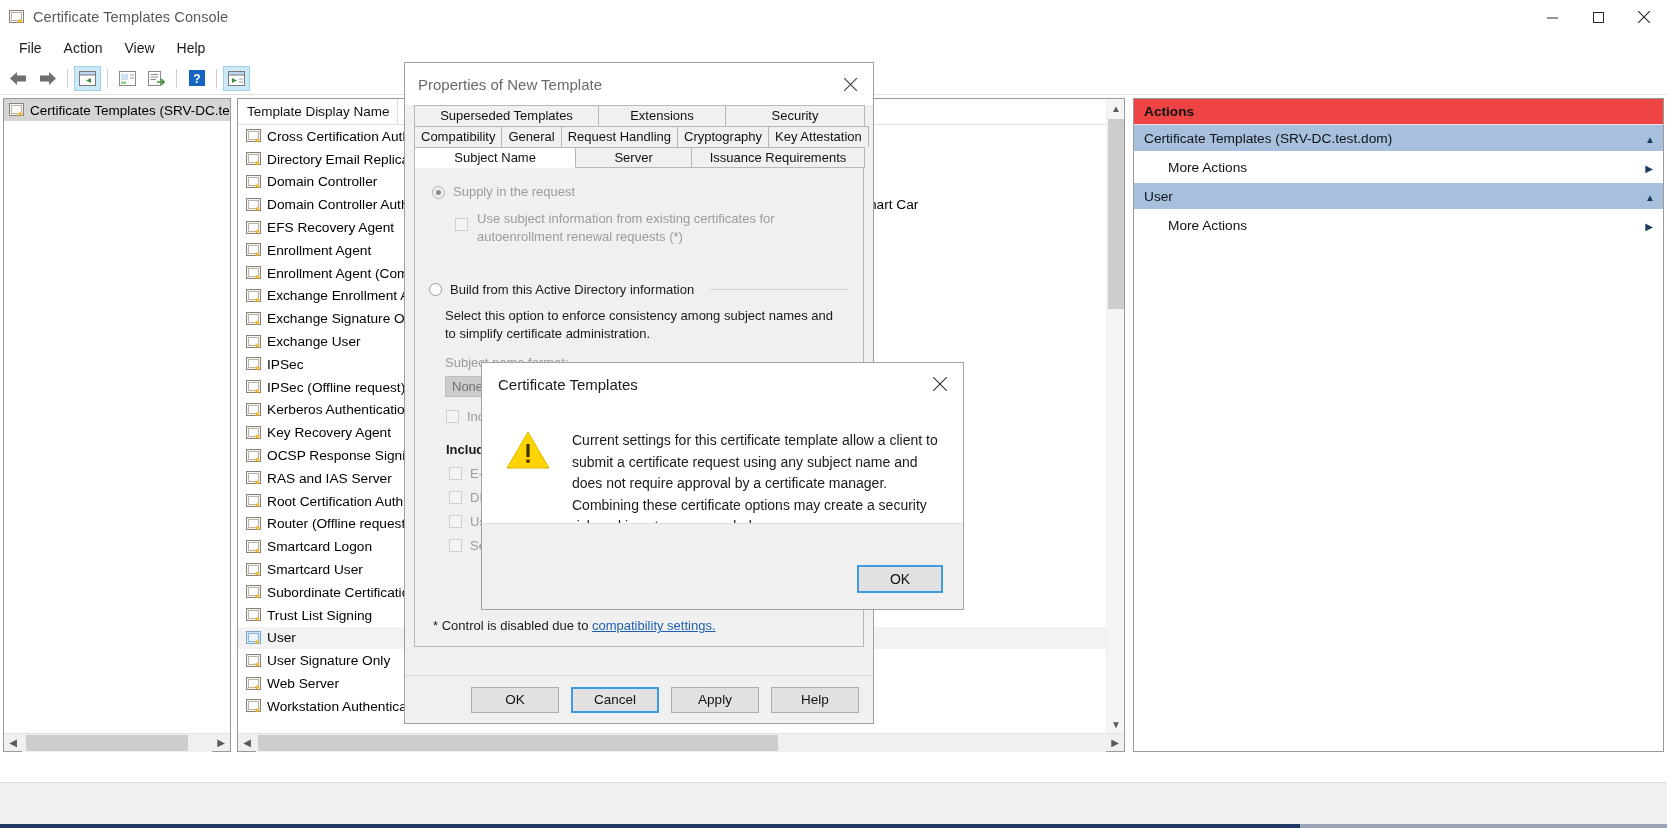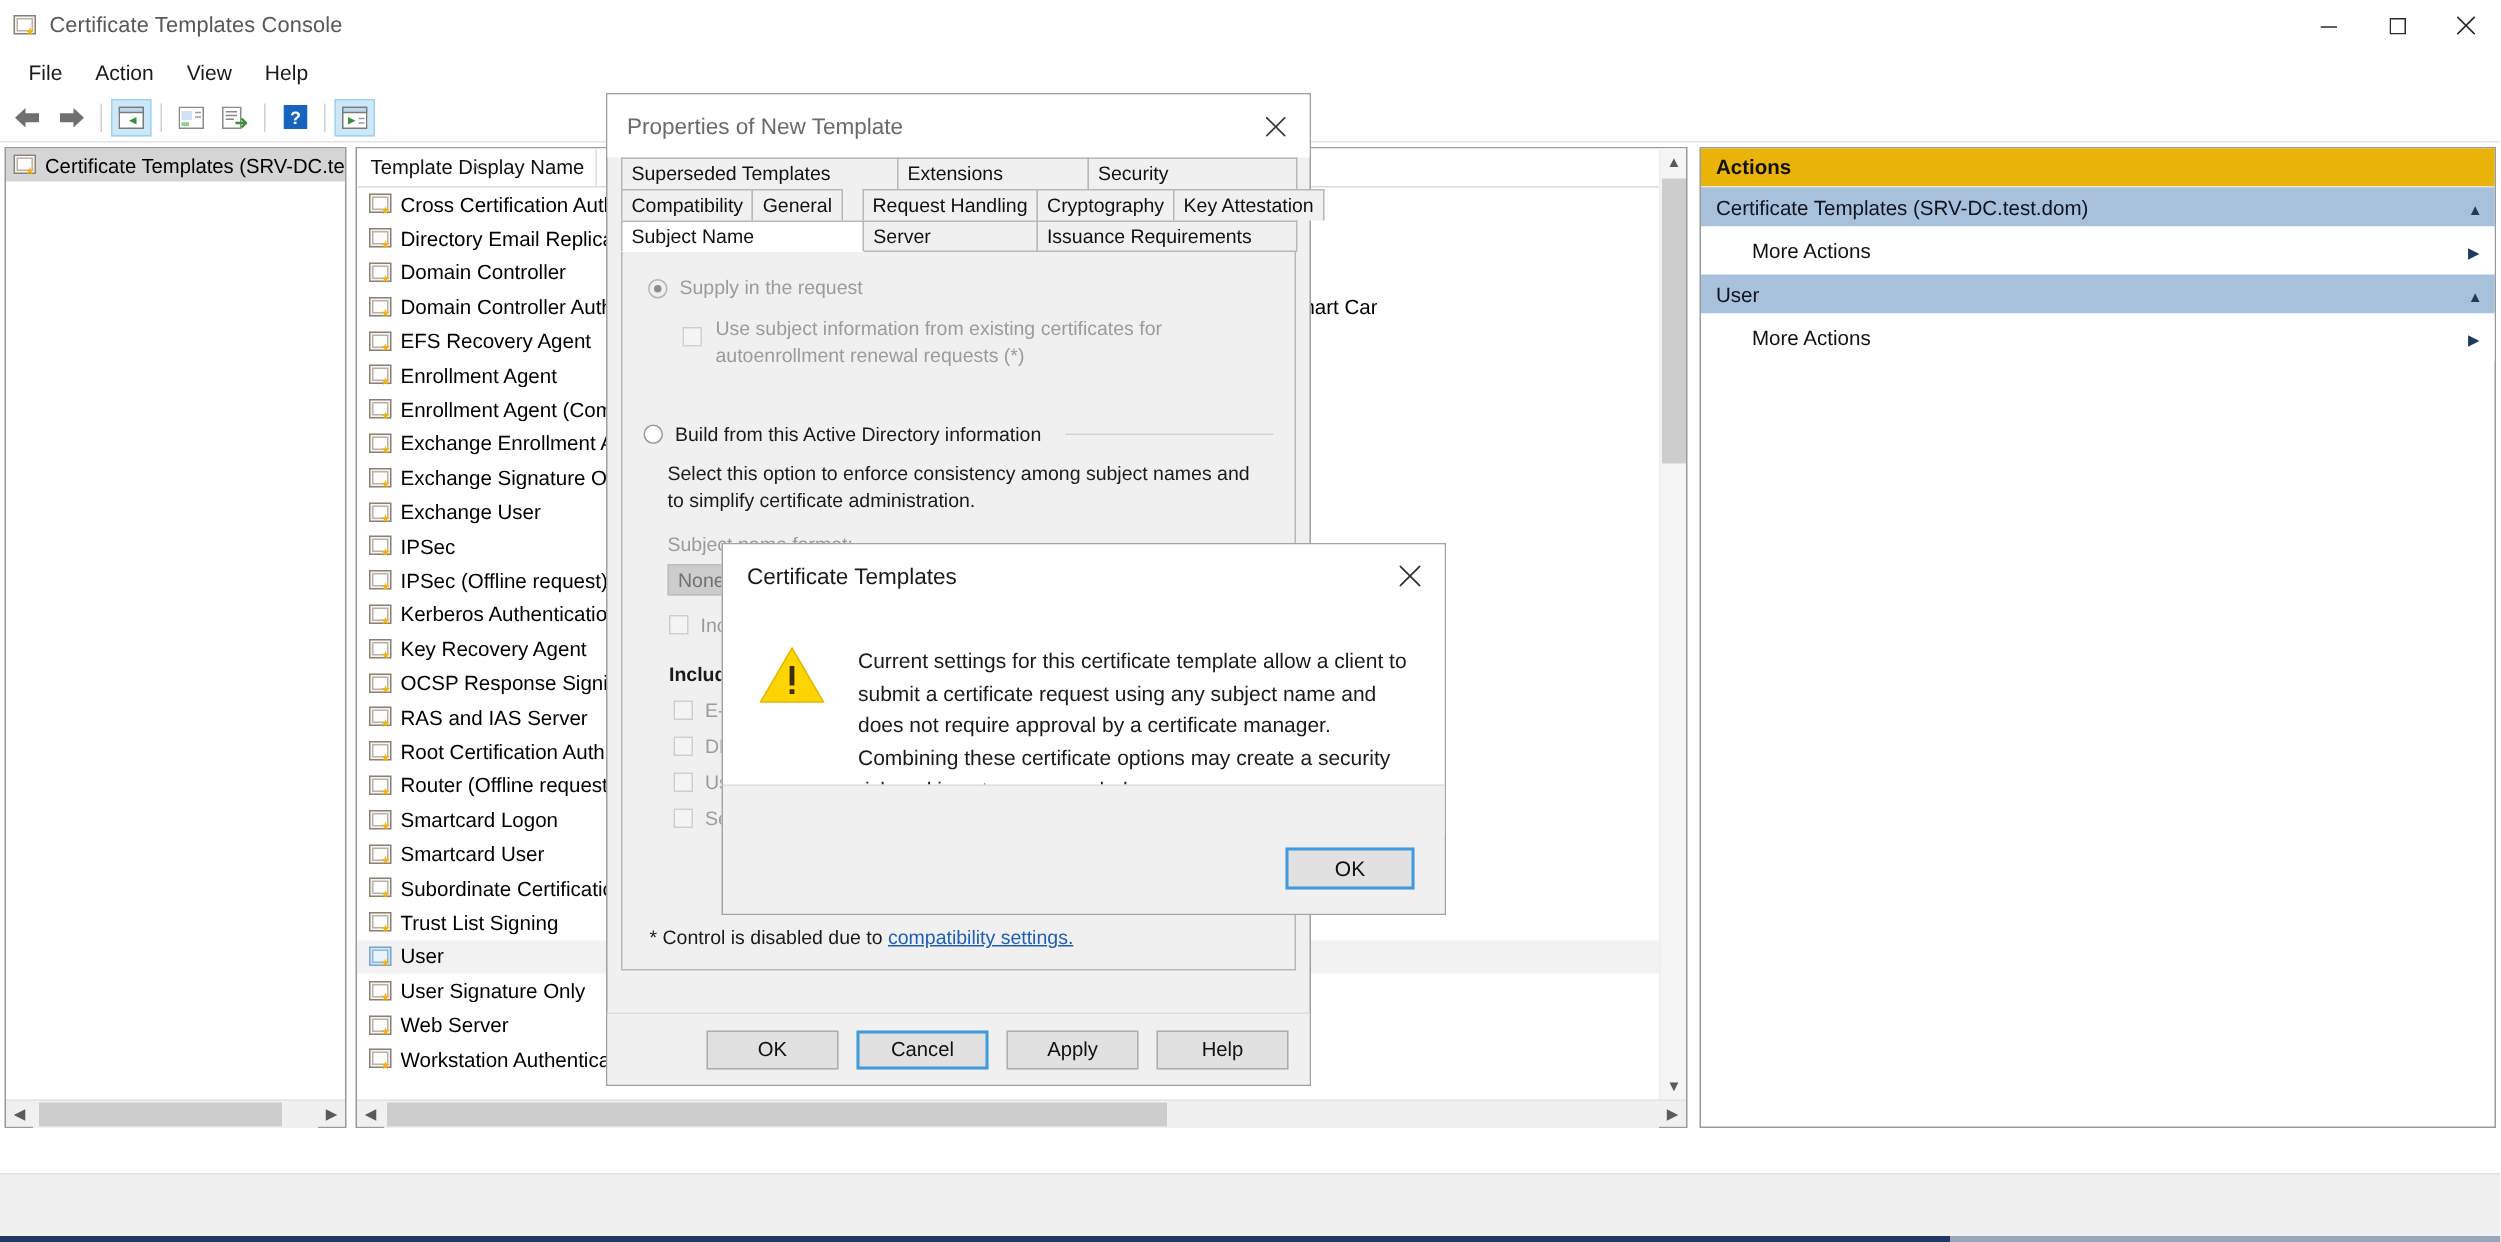--- a/index.html
+++ b/index.html
@@ -119,21 +119,21 @@
     position: absolute; right: 1px; bottom: 0px; width: 6px; height: 6px;
     background: #f2b410; clip-path: polygon(50% 0%,61% 35%,98% 35%,68% 57%,79% 91%,50% 70%,21% 91%,32% 57%,2% 35%,39% 35%);
   }
   .cert-ico.sel .frame { background: #cfe4f5; border-color: #7ba7cc; }
   .cert-ico.sel .inner { background: #e8f3fc; border-color: #8fb8d8; }
 
   
   .act-header {
     height: 26px; display: flex; align-items: center; padding-left: 10px;
     font-size: 13.7px; font-weight: bold; color: #111;
-    background: #eab308; border-bottom: 1px solid #e4e4e4;
+    background: #ef4444; border-bottom: 1px solid #e4e4e4;
   }
   .act-group {
     height: 26px; background: #a7c1dd; display: flex; align-items: center;
     justify-content: space-between; padding: 0 8px 0 10px;
     font-size: 13.7px; color: #11121a;
   }
   .act-item {
     height: 32px; display: flex; align-items: center;
     justify-content: space-between; padding: 0 10px 0 34px;
     font-size: 13.7px; color: #111; background: #fff;
@@ -196,21 +196,21 @@
     position: absolute; right: 0; top: 0; width: 45px; height: 42px;
     display: flex; align-items: center; justify-content: center; color: #2b2b2b;
   }
   .pd-body { padding: 0 9px 0 9px; position: relative; }
 
   .tabstrip { position: relative; }
   .tabrow { display: flex; }
   .tab {
     height: 21px; line-height: 20px; font-size: 13px; color: #111;
     background: #f0f0f0; border: 1px solid #b7b7b7; border-bottom: none;
-    text-align: left; white-space: nowrap; padding: 0 6px;
+    text-align: center; white-space: nowrap; padding: 0 6px;
     margin-right: -1px;
   }
   .tab.active {
     background: #ffffff; border-bottom: 1px solid #ffffff;
     position: relative; z-index: 5;
   }
 
   .tabpage {
     background: #f0f0f0; border: 1px solid #b7b7b7;
     height: 480px; position: relative; margin-top: -1px;
@@ -739,21 +739,21 @@
 
         <div class="tabrow">
           <div class="tab" style="width:185px;">Superseded Templates</div>
           <div class="tab" style="width:128px;">Extensions</div>
           <div class="tab" style="width:140px;">Security</div>
         </div>
 
         <div class="tabrow">
           <div class="tab" style="width:92px;">Compatibility</div>
           <div class="tab" style="width:62px;">General</div>
-          <div class="tab" style="width:125px;margin-left:14px;">Request Handling</div>
+          <div class="tab" style="width:125px;">Request Handling</div>
           <div class="tab" style="width:98px;">Cryptography</div>
           <div class="tab" style="width:105px;">Key Attestation</div>
         </div>
 
         <div class="tabrow">
           <div class="tab active" style="width:164px;">Subject Name</div>
           <div class="tab" style="width:118px;">Server</div>
           <div class="tab" style="width:176px;">Issuance Requirements</div>
         </div>
       </div>

